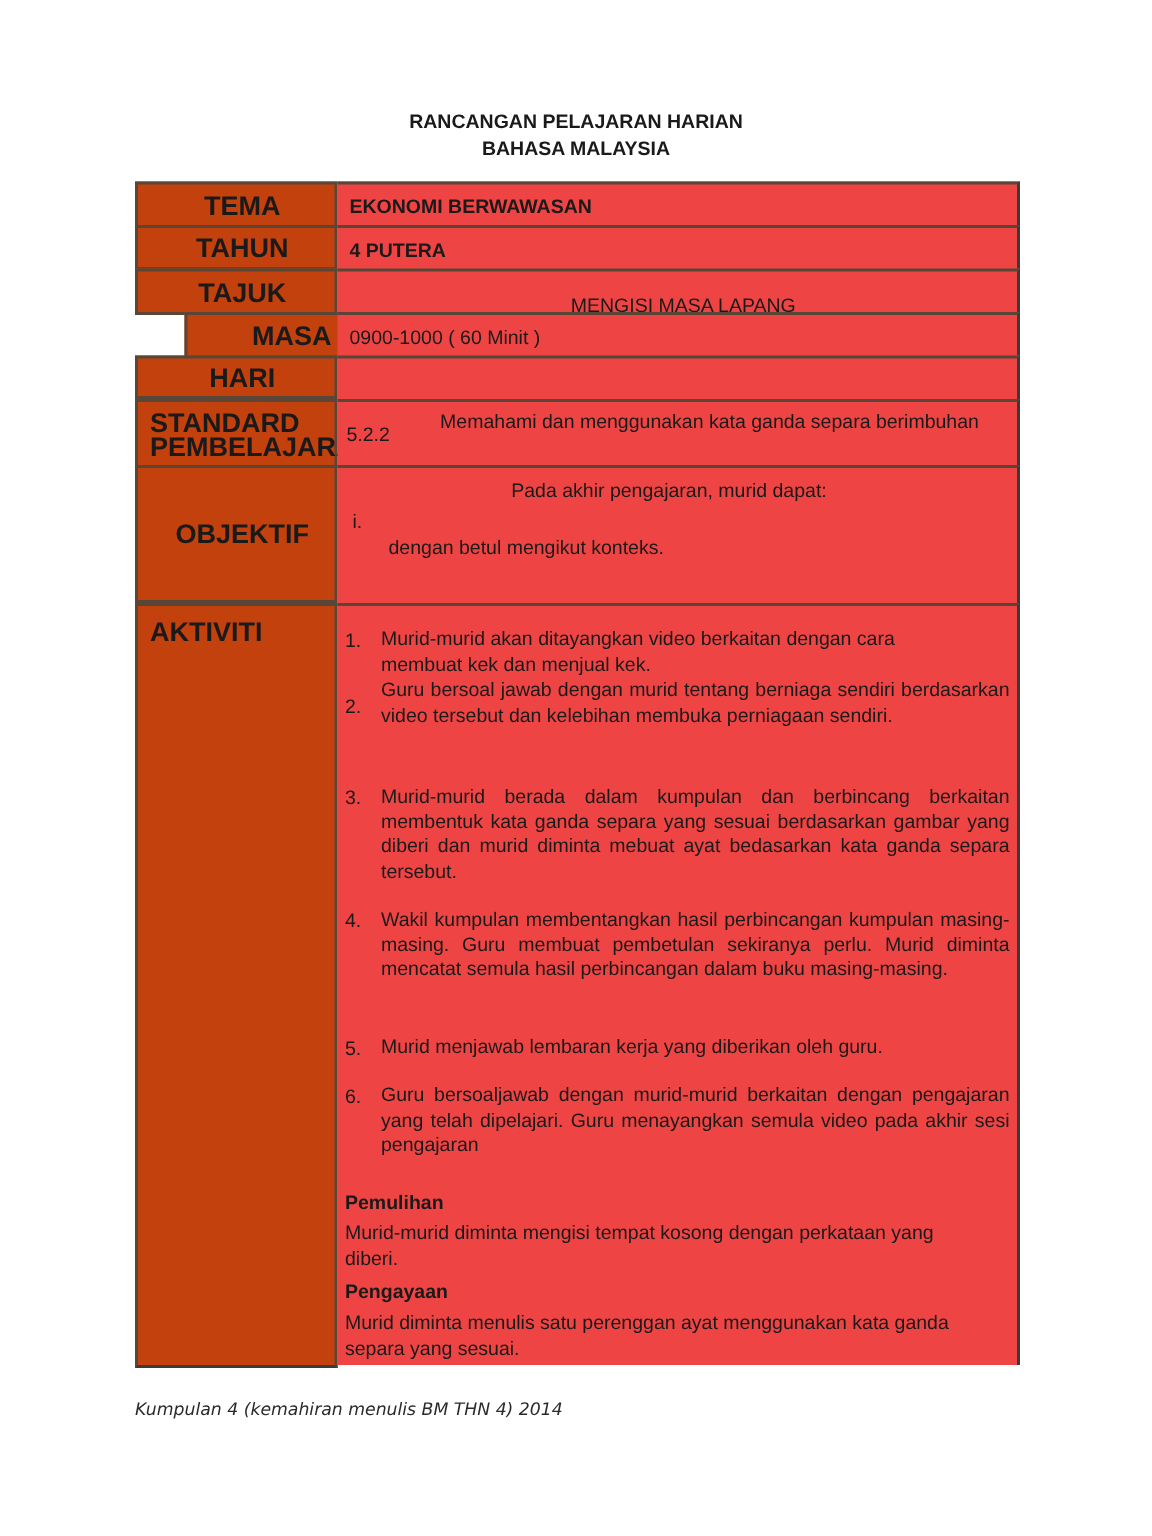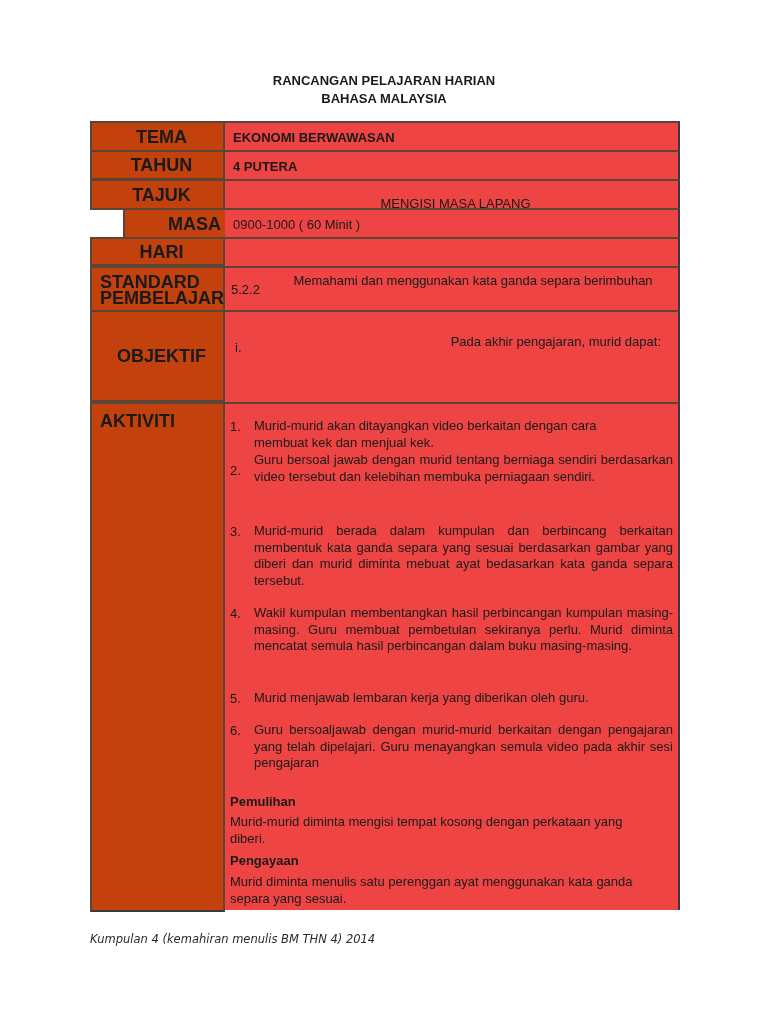--- a/index.html
+++ b/index.html
@@ -88,22 +88,23 @@
   </div>
   <div class="cell val" style="left:225px;top:266px;width:455px;height:46px;">
     <span class="num" style="left:6px;top:14px;">5.2.2</span>
     <span class="txt" style="left:48px;top:5px;width:400px;text-align:center;">Memahami dan menggunakan kata ganda separa berimbuhan</span>
   </div>
 
   <div class="cell lbl vc" style="left:90px;top:310px;width:135px;height:92px;">
       <span>OBJEKTIF</span>
     </div>
   <div class="cell val" style="left:225px;top:310px;width:455px;height:92px;">
-    <span class="txt" style="left:6px;top:22px;width:430px;text-align:right;">Pada akhir pengajaran, murid dapat:</span>
+    <span class="txt" style="left:6px;top:7px;width:430px;text-align:center;">Pada akhir pengajaran, murid dapat:</span>
     <span class="num" style="left:10px;top:28px;">i.</span>
+    <span class="txt" style="left:34px;top:45px;width:410px;text-align:left;">dengan betul mengikut konteks.</span>
   </div>
 
   <div class="cell lbl" style="left:90px;top:402px;width:135px;height:510px;padding-top:9px;border-bottom:2px solid #3a3a3a;"><span>AKTIVITI</span></div>
   <div class="cell val" style="left:225px;top:402px;width:455px;height:508px;">
     <div>
       <div>
         <span class="num" style="left:5px;top:15px;">1.</span>
         <span class="txt" style="left:29px;top:14px;width:385px;text-align:left;">Murid-murid akan ditayangkan video berkaitan dengan cara membuat kek dan menjual kek.</span>
       </div>
       <div>

